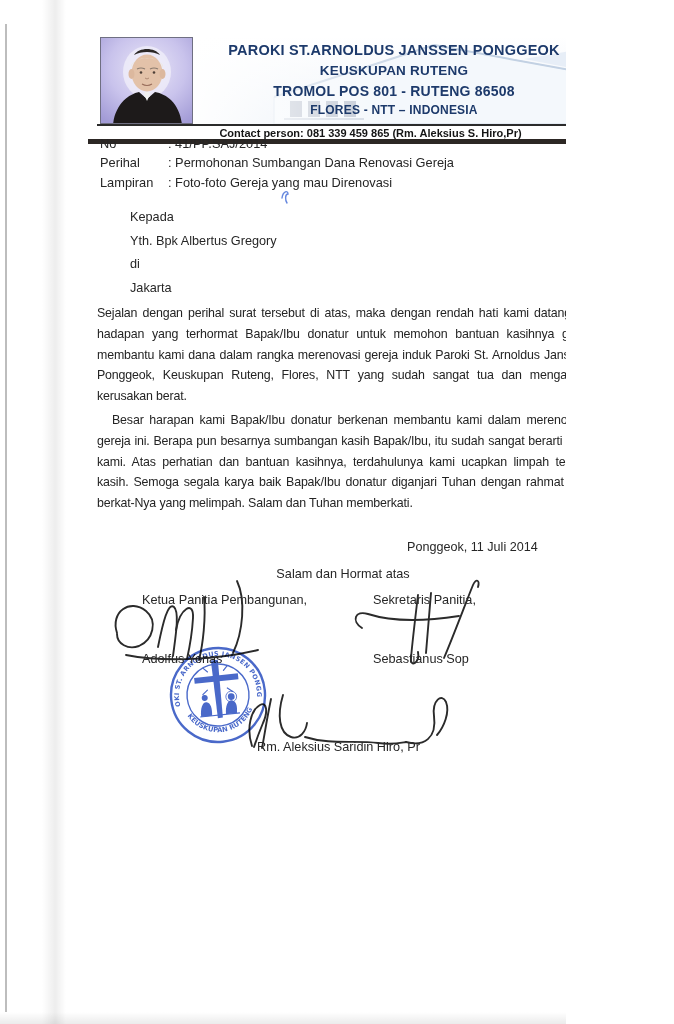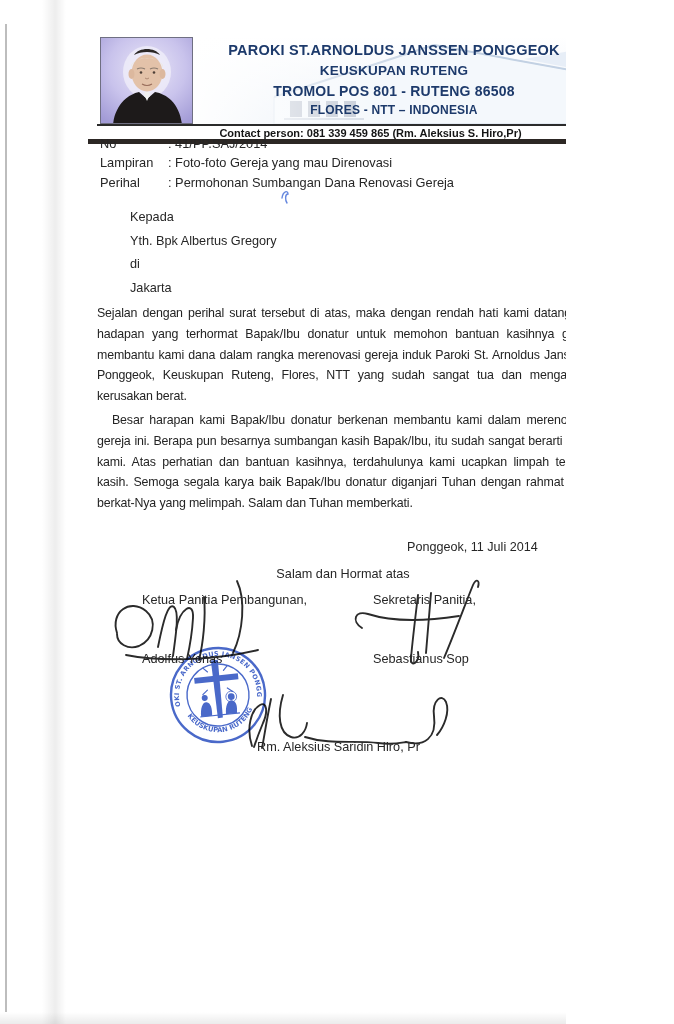--- a/index.html
+++ b/index.html
@@ -139,26 +139,26 @@
   <div class="rule-thin"></div>
   <div class="contact-line">Contact person: 081 339 459 865 (Rm. Aleksius S. Hiro,Pr)</div>
   <div class="rule-thick"></div>
 
   <section class="meta">
     <div class="meta-row">
       <span class="meta-label">No</span>
       <span class="meta-value">: 41/PP.SAJ/2014</span>
     </div>
     <div class="meta-row">
+      <span class="meta-label">Perihal</span>
+      <span class="meta-value">: Permohonan Sumbangan Dana Renovasi Gereja</span>
+    </div>
+    <div class="meta-row">
       <span class="meta-label">Lampiran</span>
       <span class="meta-value">: Foto-foto Gereja yang mau Direnovasi</span>
-    </div>
-    <div class="meta-row">
-      <span class="meta-label">Perihal</span>
-      <span class="meta-value">: Permohonan Sumbangan Dana Renovasi Gereja</span>
     </div>
   </section>
 
   <section class="recipient">
     <div>Kepada</div>
     <div>Yth. Bpk  Albertus Gregory</div>
     <div>di</div>
     <div>Jakarta</div>
   </section>
 

